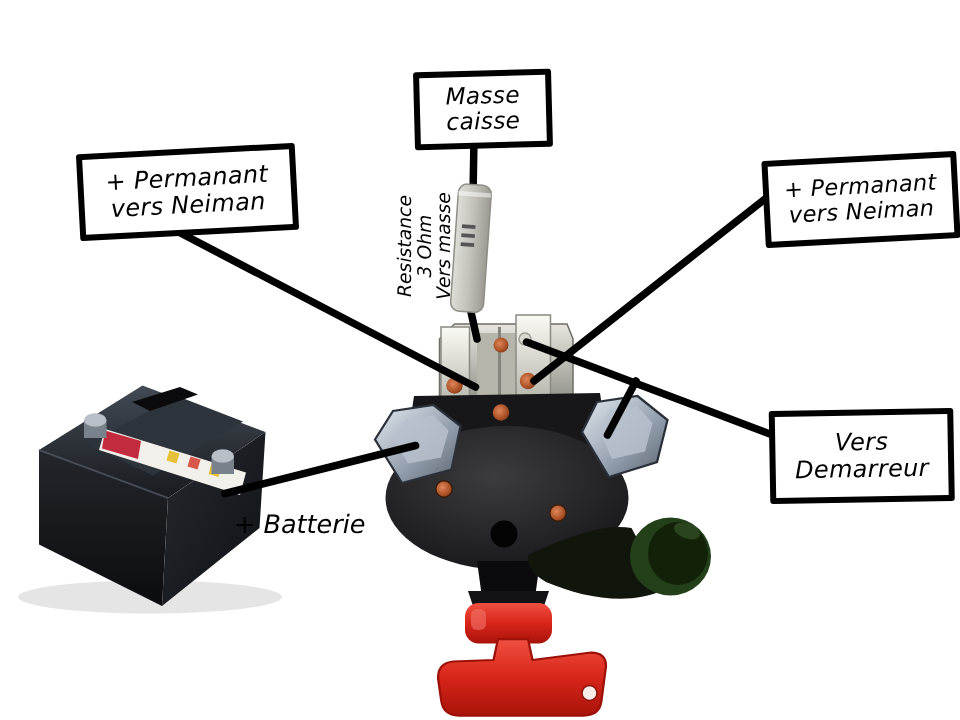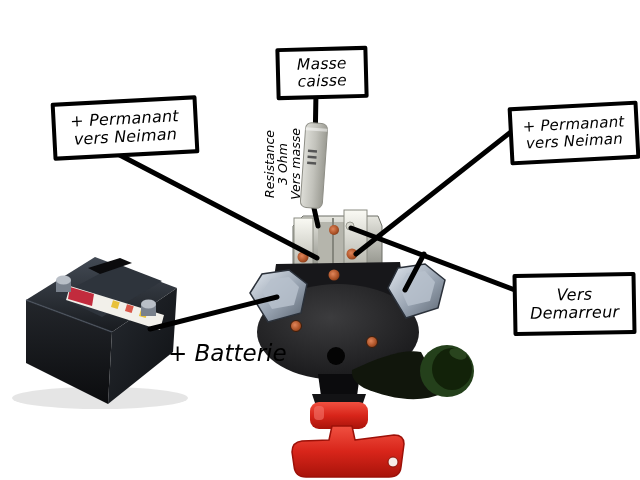--- a/index.html
+++ b/index.html
@@ -4,21 +4,21 @@
 <style>
   html,body{margin:0;padding:0;background:#fff;}
   #stage{position:relative;width:640px;height:480px;background:#fff;overflow:hidden;
          font-family:"DejaVu Sans",sans-serif;}
   #art{position:absolute;left:0;top:0;z-index:1;}
   .label-box{position:absolute;z-index:3;background:#fff;border:4px solid #000;border-radius:2px;
              display:flex;align-items:center;justify-content:center;text-align:center;
              font-style:italic;font-size:16px;line-height:1.12;color:#000;
              white-space:pre-line;letter-spacing:.2px;}
   .free-label{position:absolute;z-index:3;color:#000;font-style:italic;white-space:pre-line;}
-  #label-batterie{left:168px;top:340px;width:130px;font-size:23px;}
+  #label-batterie{left:156px;top:340px;width:130px;font-size:17px;}
   #label-resistance{left:224px;top:144px;width:118px;height:40px;transform:rotate(-90deg);
                     transform-origin:center;font-size:12.5px;line-height:1.05;text-align:center;}
   #box-masse{left:276px;top:47px;width:84px;height:44px;transform:rotate(-1.5deg);font-size:15.5px;}
   #box-perm-left{left:52px;top:99px;width:138px;height:50px;transform:rotate(-3deg);}
   #box-perm-right{left:509px;top:104px;width:122px;height:50px;transform:rotate(-3deg);font-size:15px;}
   #box-demarreur{left:513px;top:273px;width:115px;height:54px;transform:rotate(-1deg);}
 </style>
 </head>
 <body>
 

